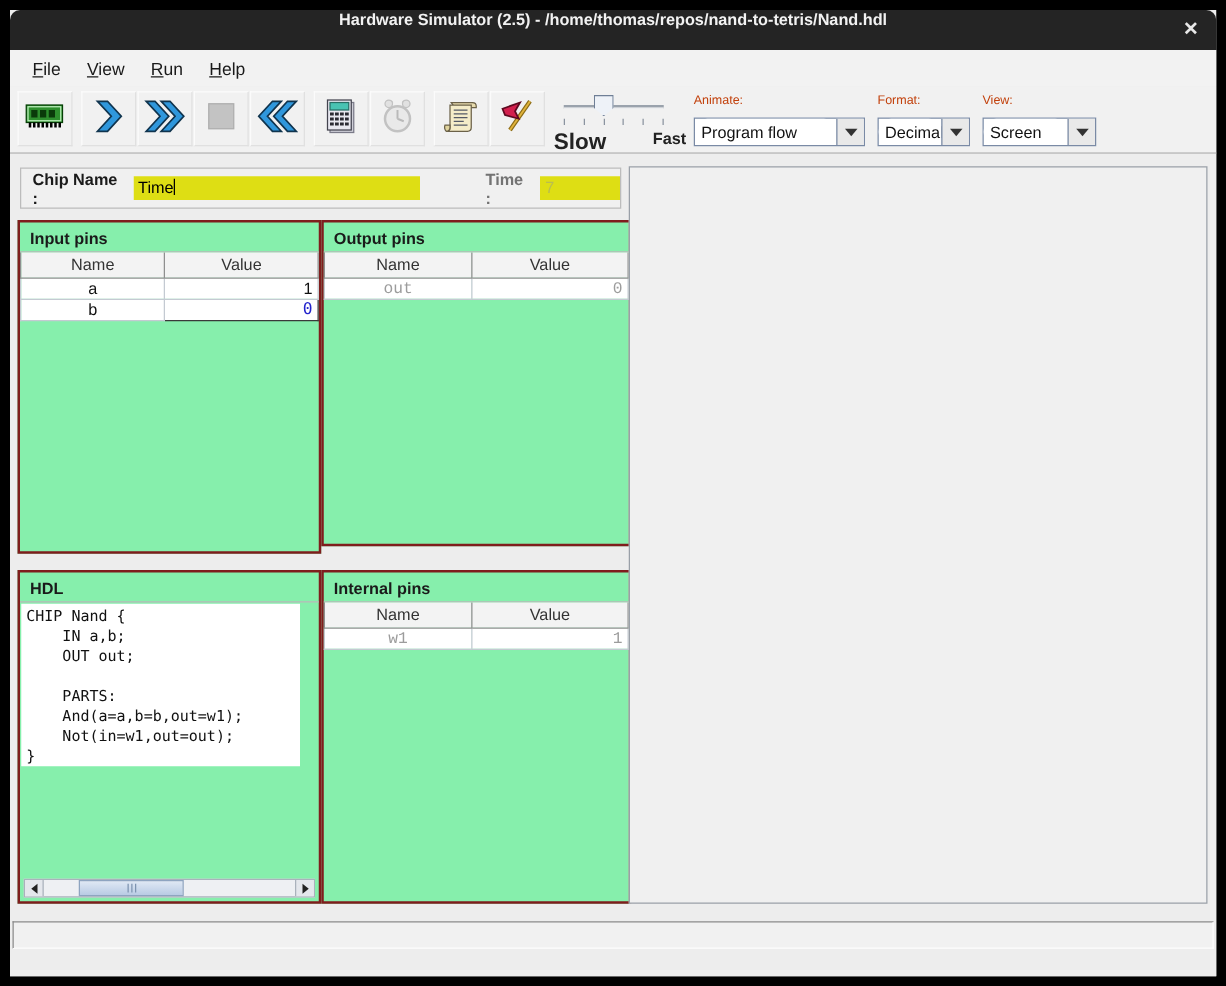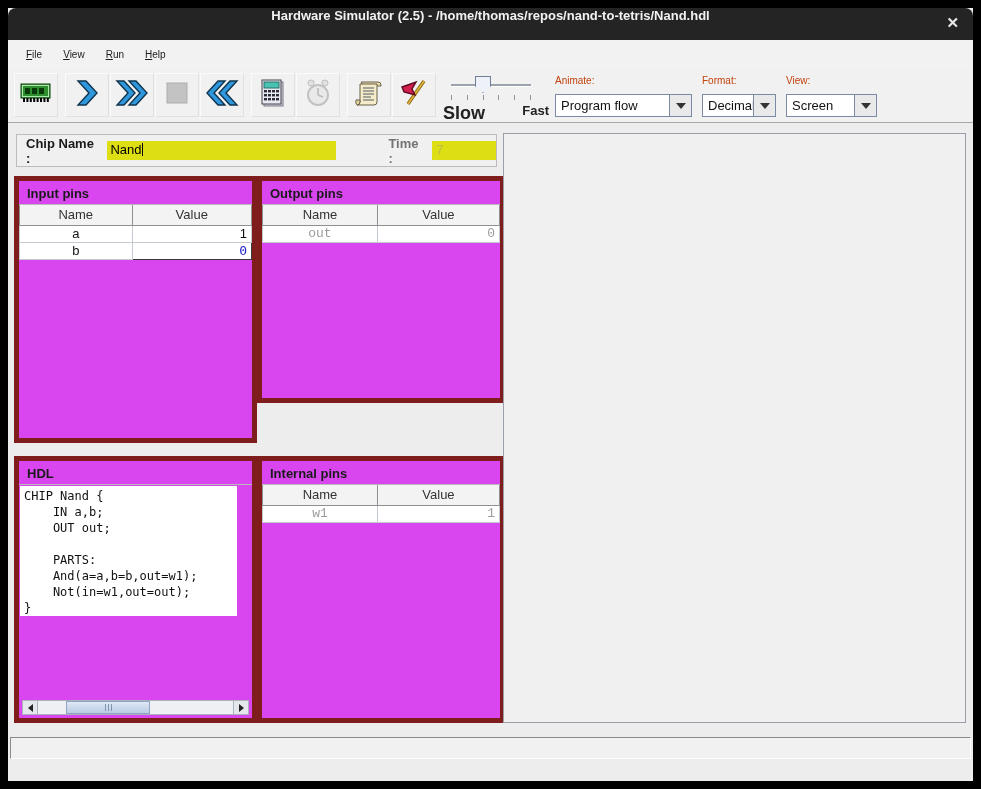--- a/index.html
+++ b/index.html
@@ -9,21 +9,21 @@
   .window { position:absolute; left:8px; top:8px; width:965px; height:773px; background:#ededed; }
 
   
   .titlebar { position:absolute; left:0; top:0; width:100%; height:32px; background:#242424;
               border-radius:8px 8px 0 0; display:flex; justify-content:center; }
   .titlebar .title { color:#f2f2f2; font-size:13px; font-weight:bold; }
   .titlebar .close { position:absolute; right:14px; top:6px; color:#e8e8e8; font-size:15px; font-weight:bold; cursor:default; }
 
   
   .menubar { position:absolute; left:0; top:32px; width:100%; height:29px; background:#f2f2f2; display:flex; align-items:center; padding-left:8px; }
-  .menu-item { font-size:10px; color:#1a1a1a; padding:4px 11px 4px 10px; }
+  .menu-item { font-size:14px; color:#1a1a1a; padding:4px 11px 4px 10px; }
   .menu-item::first-letter { text-decoration:underline; }
 
   
   .toolbar { position:absolute; left:0; top:61px; width:100%; height:54px; background:#f1f1f1;
              border-bottom:1px solid #a8a8a8; display:flex; align-items:flex-start; padding:4px 0 0 6px; }
   .tbtn { width:44px; height:44px; background:#f1f1f1; border:1px solid #e0e0e0; border-top-color:#fbfbfb; border-left-color:#fbfbfb;
           display:flex; align-items:center; justify-content:center; margin-right:1px; }
   .tgap { width:6px; }
 
   
@@ -51,35 +51,35 @@
   .content { position:absolute; left:0; top:115px; width:100%; height:658px; background:#ededed; }
 
   .chipbar { position:absolute; left:8px; top:11px; width:481px; height:33px; background:#f0f0f0; border:1px solid #bcbcbc;
              display:flex; align-items:center; }
   .chipbar-label { font-size:13px; font-weight:bold; color:#1a1a1a; margin-left:9px; }
   .chip-name-field { width:230px; height:19px; background:#dede14; margin-left:6px; font-size:13px; color:#000; padding:1px 0 0 3px; }
   .caret { display:inline-block; width:1px; height:13px; background:#000; vertical-align:-2px; }
   .time-label { font-size:13px; font-weight:bold; color:#737373; margin-left:52px; }
   .time-field { width:64px; height:19px; background:#dede14; margin-left:6px; font-size:13px; color:#b9bd51; padding:1px 0 0 4px; }
 
-  .panel { position:absolute; background:#d946ef; border:5px solid #7f1d1d; }
+  .panel { position:absolute; background:#86efac; border:2px solid #7f1d1d; }
   .panel-title { height:24px; font-size:13px; font-weight:bold; color:#1a1a1a; padding:5px 0 0 8px; border-bottom:1px solid #b9b9b9; }
   .ptable { width:100%; border-collapse:collapse; table-layout:fixed; }
   .ptable th { height:20px; font-size:13px; font-weight:normal; color:#333; background:#f3f3f3;
                border:1px solid #8f8f8f; border-top:none; }
   .ptable td { height:17px; font-size:13px; background:#fff; border:1px solid #c4cad2; padding:0 4px; }
   .ptable col.c-name { width:48.5%; }
   .cell-name { text-align:center; color:#111; }
   .cell-value { text-align:right; color:#111; }
   .mono-gray { font-family:"Liberation Mono", monospace; color:#9c9c9c; }
   .val-blue { font-family:"DejaVu Sans Mono", monospace; color:#2323cc; }
   .sel-cell { border:1px solid #3a3a3a !important; }
 
   .pnl-input    { left:6px;   top:53px;  width:243px; height:267px; }
-  .pnl-output   { left:249px; top:53px;  width:248px; height:227px; }
+  .pnl-output   { left:249px; top:53px;  width:248px; height:261px; }
   .pnl-hdl      { left:6px;   top:333px; width:243px; height:267px; }
   .pnl-internal { left:249px; top:333px; width:248px; height:267px; }
 
   .hdl-code { position:absolute; left:1px; right:15px; top:25px; height:130px; background:#fff;
               font-family:"DejaVu Sans Mono", monospace; font-size:12px; line-height:16px; color:#111;
               padding:2px 8px 0 4px; white-space:pre; overflow:hidden; }
   .hscrollbar { position:absolute; left:3px; right:3px; bottom:3px; height:15px; background:#eef0f3;
                 border:1px solid #aab2bc; display:flex; }
   .hs-btn { width:15px; height:13px; background:#e4e7ec; border-right:1px solid #aab2bc; display:flex; align-items:center; justify-content:center; }
   .hs-btn.right { border-right:none; border-left:1px solid #aab2bc; }
@@ -272,21 +272,21 @@
             <i class="arrow-down"></i>
           </span>
       </div>
     </div>
   </div>
 
   <div class="content">
 
     <div class="chipbar">
       <span class="chipbar-label">Chip Name :</span>
-      <div class="chip-name-field"><span>Nand</span><span class="caret"></span></div>
+      <div class="chip-name-field"><span>Time</span><span class="caret"></span></div>
       <span class="time-label">Time :</span>
       <div class="time-field">7</div>
     </div>
 
     <div class="panel pnl-input">
       <div class="panel-title">Input pins</div>
       <table class="ptable">
         <colgroup>
             <col class="c-name">
             <col>

